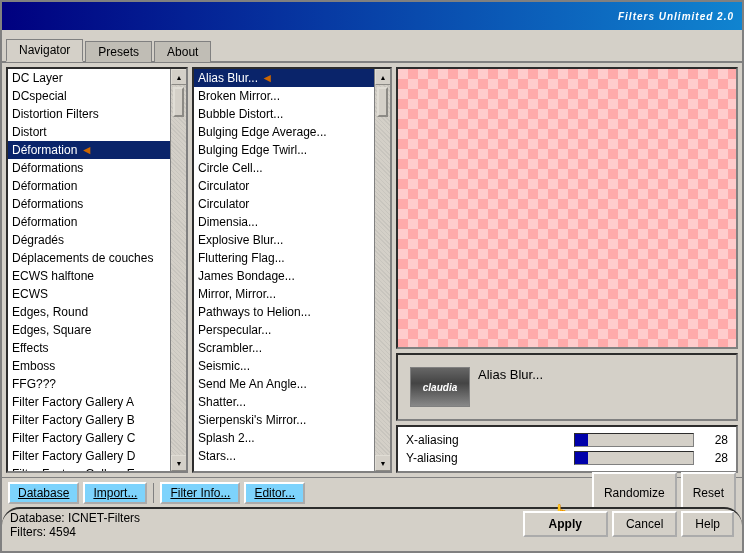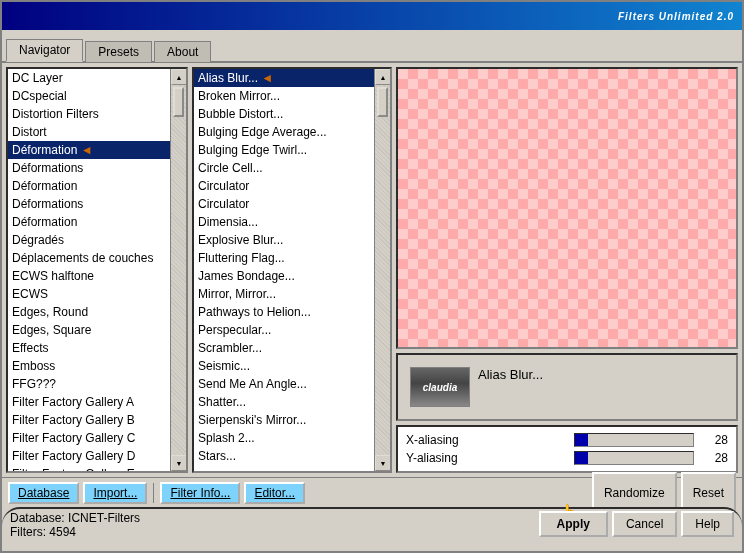--- a/index.html
+++ b/index.html
@@ -262,21 +262,21 @@
 
     .status-btns {
       display: flex;
       gap: 4px;
       align-items: center;
     }
 
     .apply-btn {
       background: #d4d0c8;
       border: 2px outset #ffffff;
-      padding: 4px 16px;
+      padding: 4px 24px;
       cursor: pointer;
       font-size: 12px;
       font-weight: bold;
       position: relative;
       margin-left: 8px;
     }
 
     .action-btn {
       background: #d4d0c8;
       border: 2px outset #ffffff;

